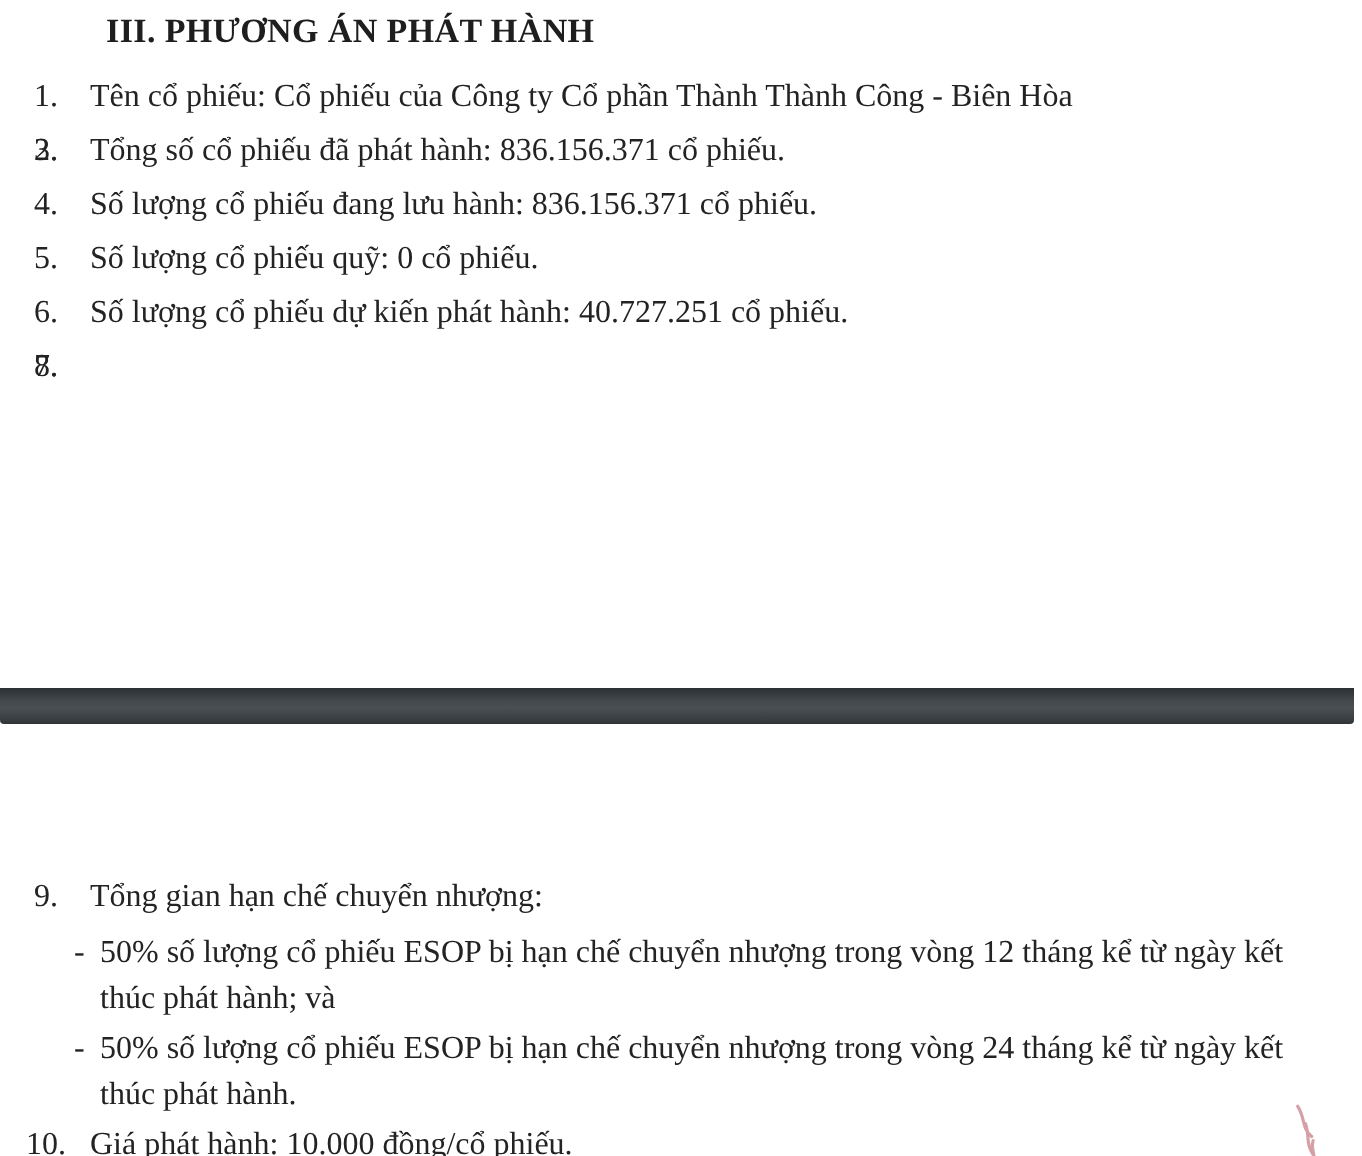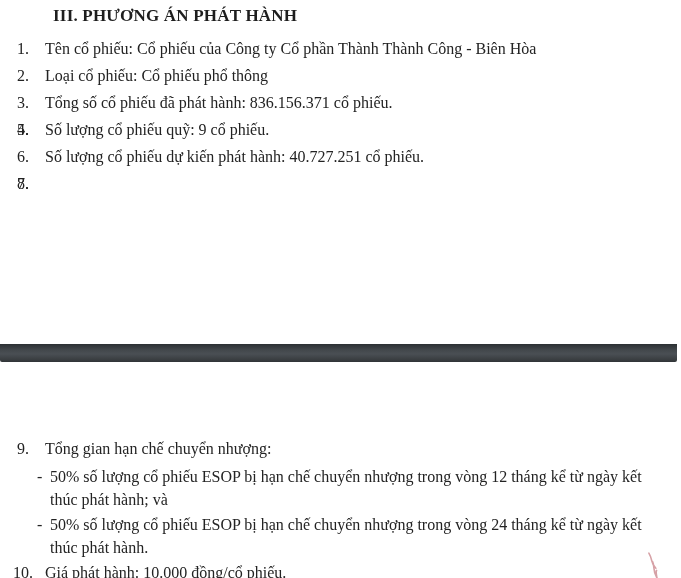--- a/index.html
+++ b/index.html
@@ -97,32 +97,32 @@
 
   <h3 class="heading">III. PHƯƠNG ÁN PHÁT HÀNH</h3>
 
   <ol class="doc-list upper">
     <li class="item">
       <span class="num">1.</span>
       <span class="txt">Tên cổ phiếu: Cổ phiếu của Công ty Cổ phần Thành Thành Công - Biên Hòa</span>
     </li>
     <li class="item">
       <span class="num">2.</span>
-      <span class="txt">Loại cổ phiếu: Cổ phiếu phổ thông</span>
     </li>
     <li class="item">
       <span class="num">3.</span>
       <span class="txt">Tổng số cổ phiếu đã phát hành: 836.156.371 cổ phiếu.</span>
     </li>
     <li class="item">
       <span class="num">4.</span>
+      <span class="txt">Số lượng cổ phiếu đang lưu hành: 836.156.371 cổ phiếu.</span>
     </li>
     <li class="item">
       <span class="num">5.</span>
-      <span class="txt">Số lượng cổ phiếu quỹ: 9 cổ phiếu.</span>
+      <span class="txt">Số lượng cổ phiếu quỹ: 0 cổ phiếu.</span>
     </li>
     <li class="item">
       <span class="num">6.</span>
       <span class="txt">Số lượng cổ phiếu dự kiến phát hành: 40.727.251 cổ phiếu.</span>
     </li>
     <li class="item">
       <span class="num">7.</span>
     </li>
     <li class="item">
       <span class="num">8.</span>

